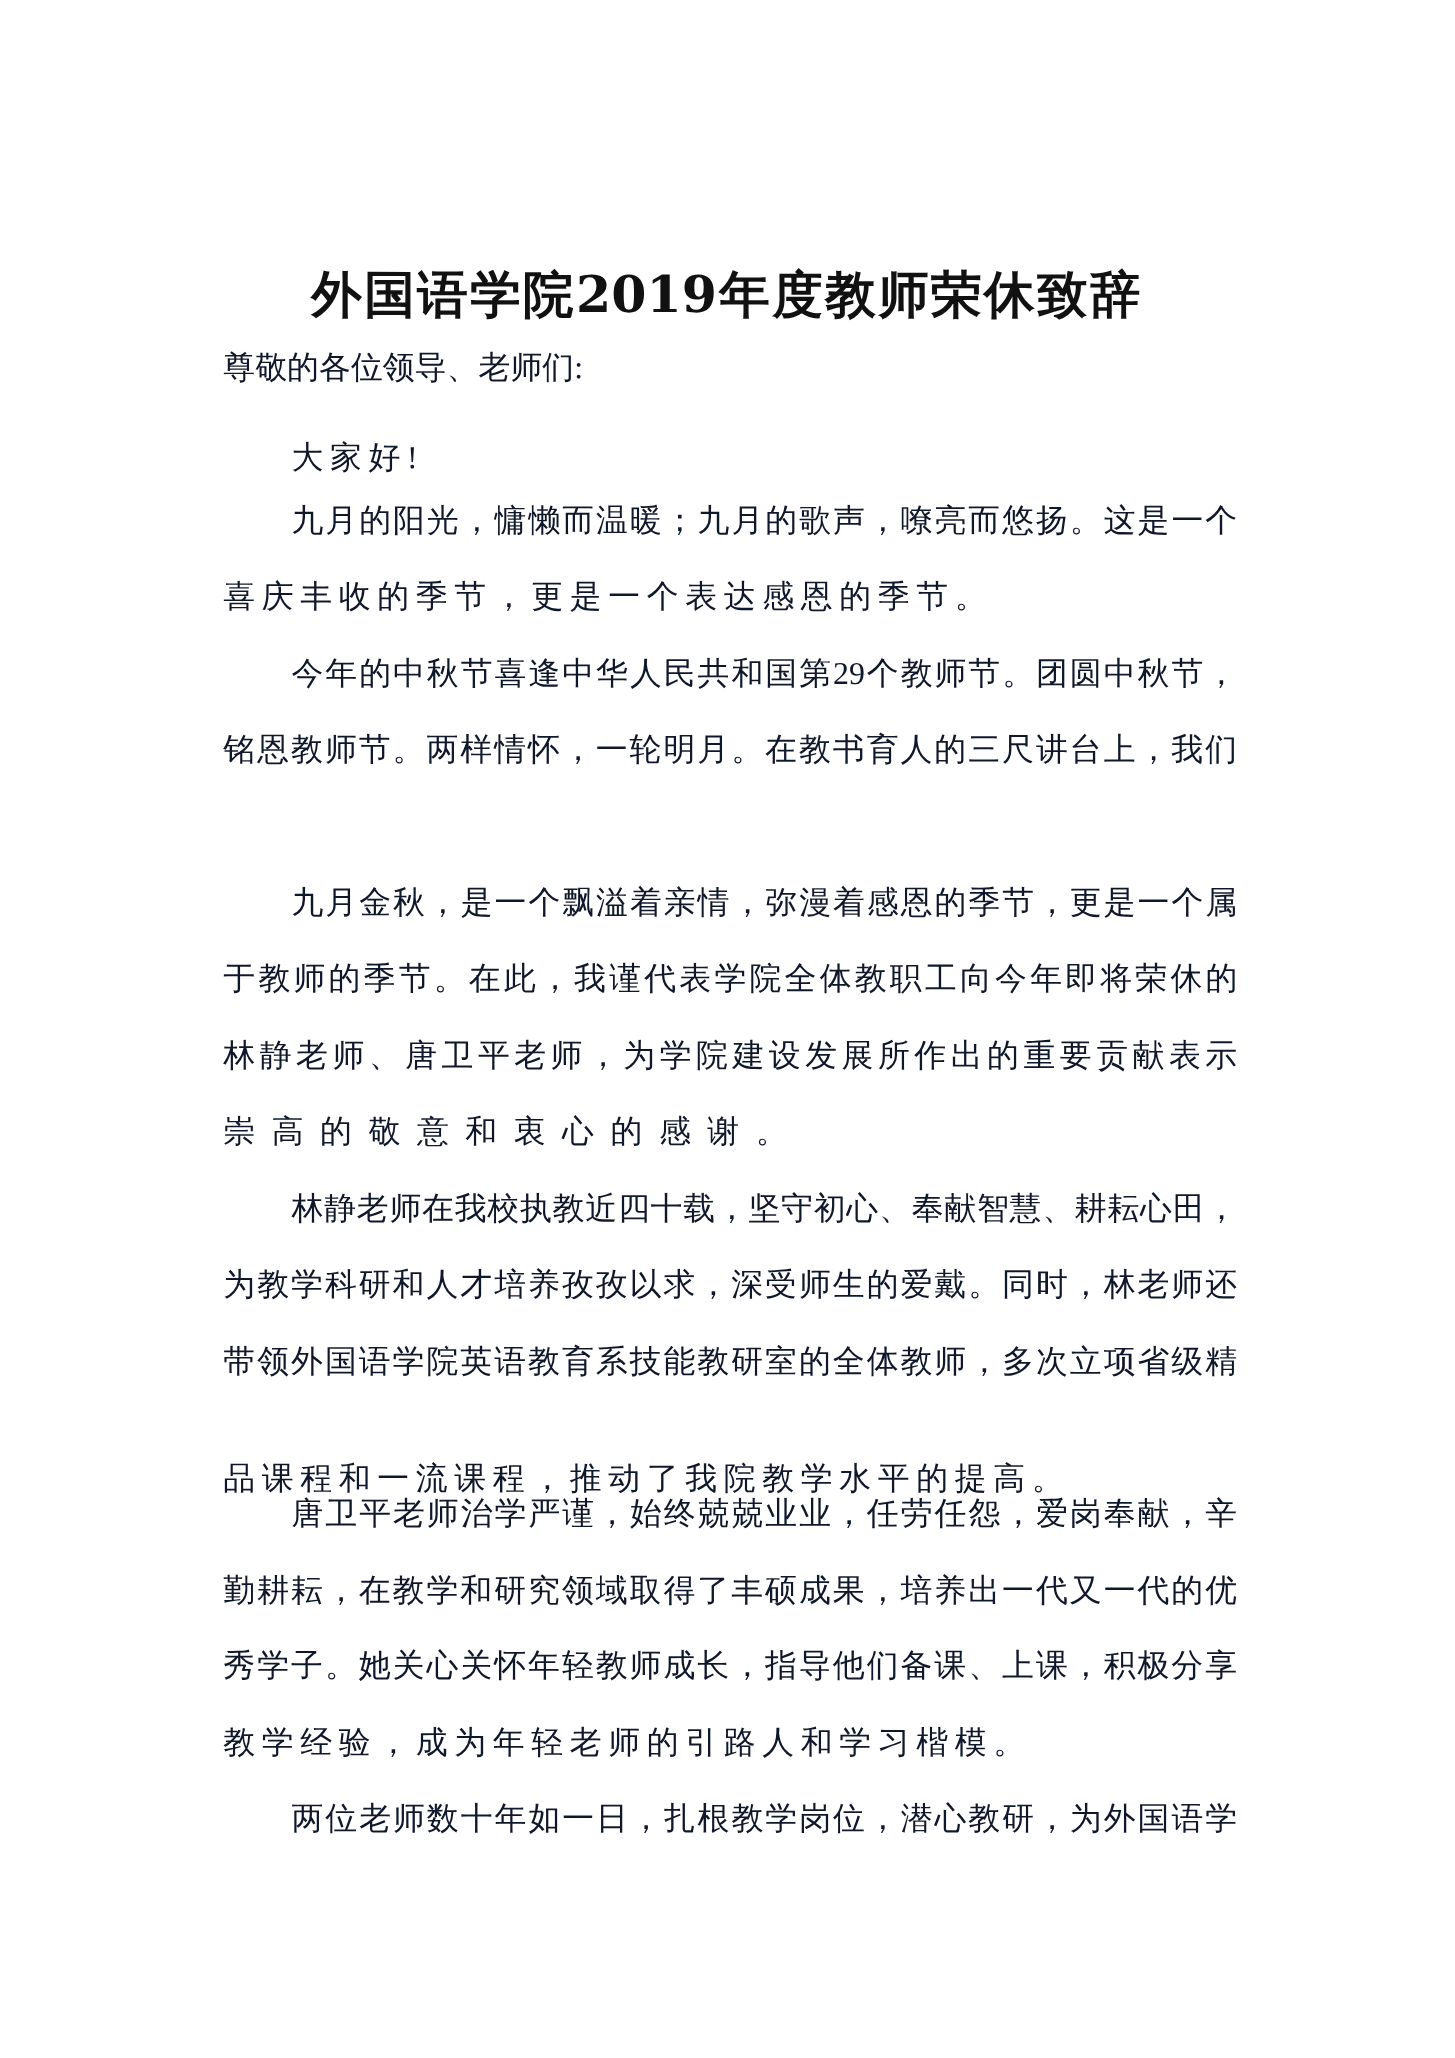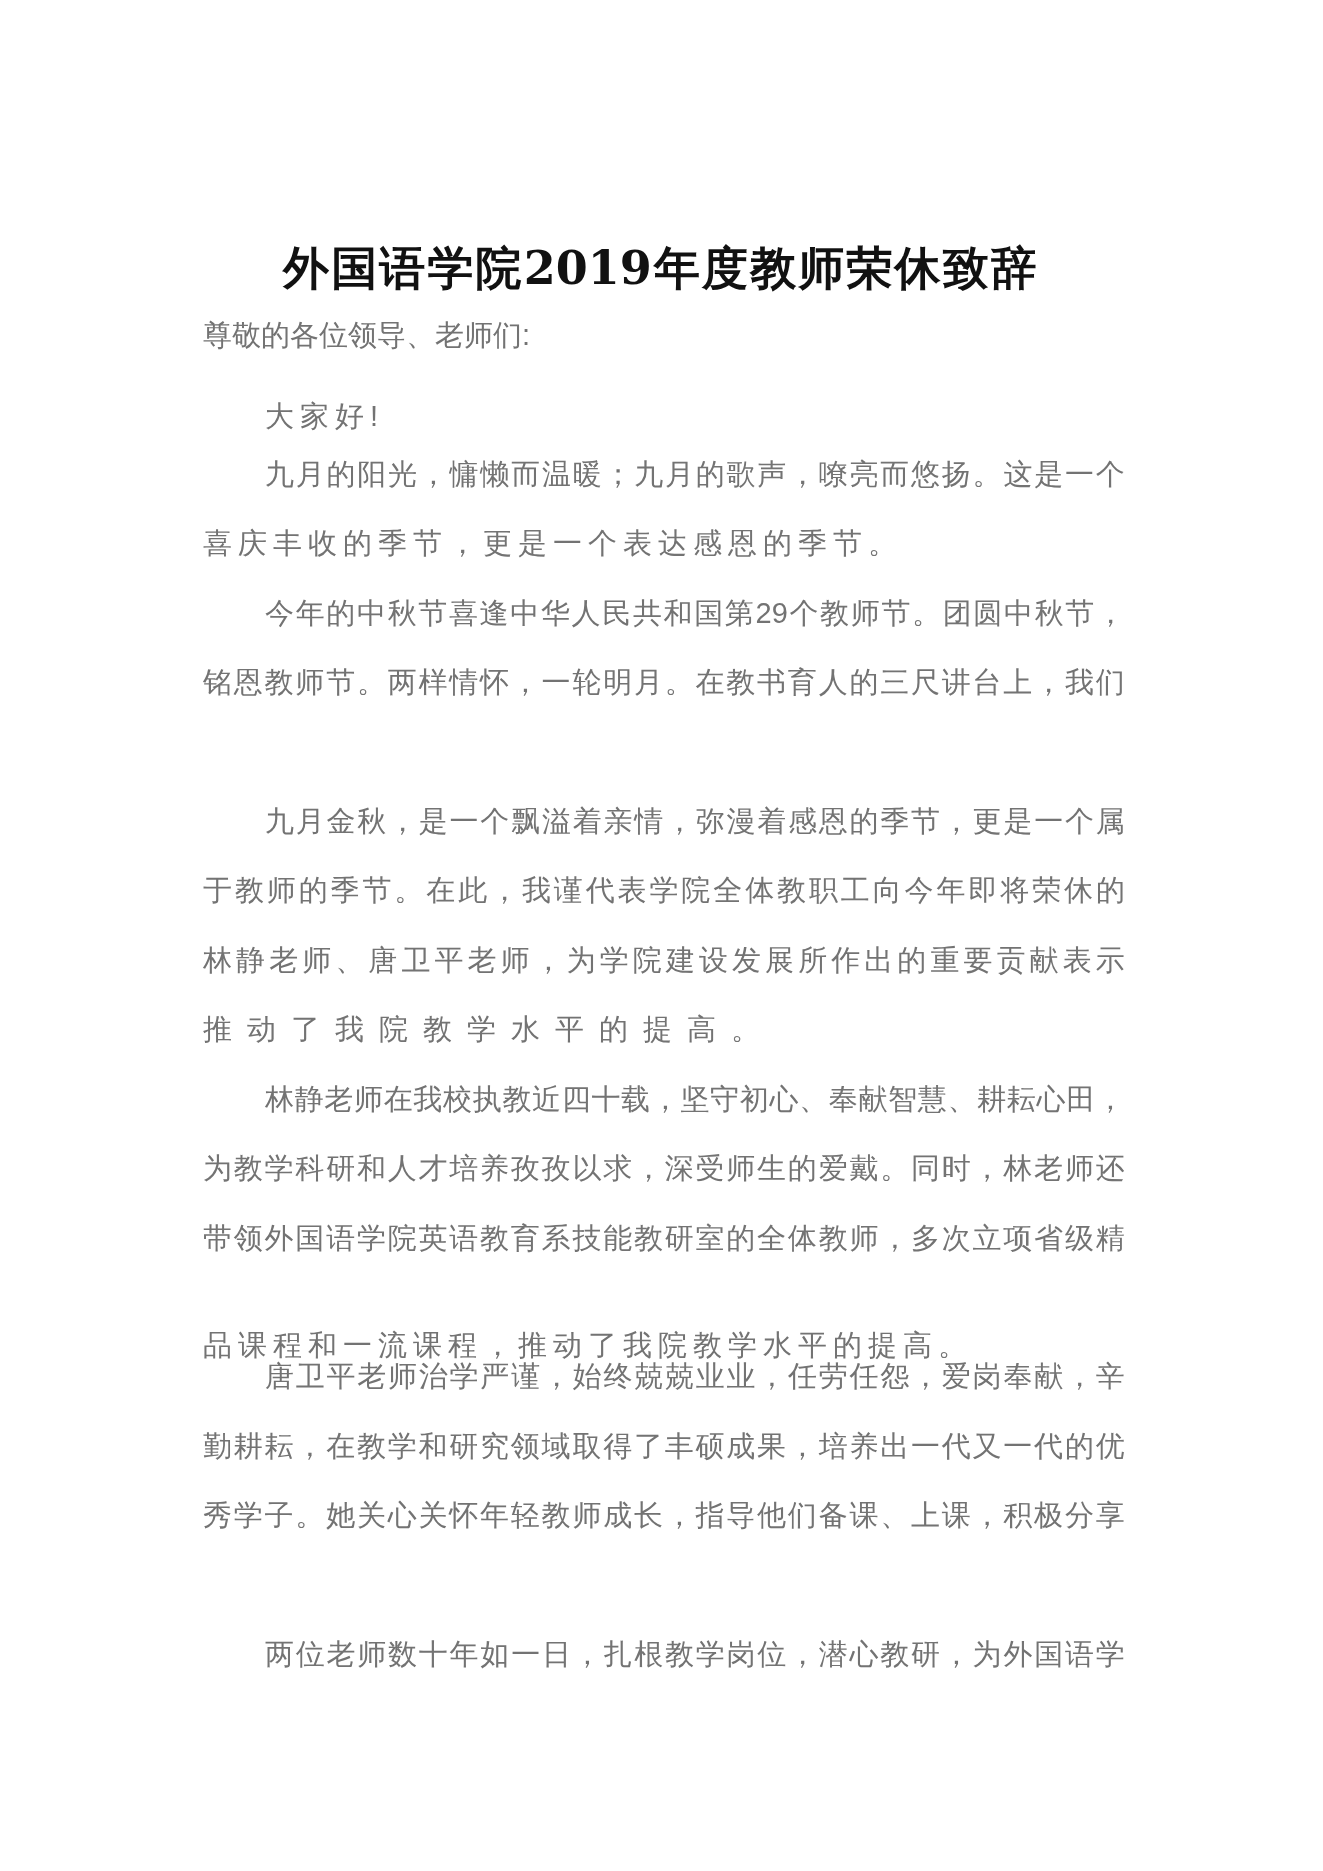--- a/index.html
+++ b/index.html
@@ -6,22 +6,22 @@
   body { width:1323px; height:1871px; position:relative; overflow:hidden; }
   .page { position:absolute; left:0; top:0; width:1323px; height:1871px; background:#ffffff; }
   .title {
     position:absolute; left:283px; top:238px; width:754px; height:60px;
     font-family:"DejaVu Serif", "Liberation Serif", serif;
     font-size:46px; font-weight:bold; color:#111111; line-height:60px;
     text-align:justify; text-align-last:justify; white-space:nowrap;
   }
   .line {
     position:absolute; left:203px; width:922px; height:40px;
-    font-family:Liberation Sans, sans-serif;
-    font-size:29px; color:#737373; line-height:40px;
+    font-family:Liberation Serif, serif;
+    font-size:29px; color:#0f172a; line-height:40px;
     white-space:nowrap;
   }
   .line.full { text-align:justify; text-align-last:justify; }
   .line.indent { left:265px; width:860px; }
   .line.short { letter-spacing:6px; }
 </style>
 </head>
 <body>
 
 <div class="page">
@@ -224,21 +224,21 @@
       <span>作</span>
       <span>出</span>
       <span>的</span>
       <span>重</span>
       <span>要</span>
       <span>贡</span>
       <span>献</span>
       <span>表</span>
       <span>示</span>
     </div>
-  <div class="line" style="top:1009px; letter-spacing:15px">推动了我院教学水平的提高。</div>
+  <div class="line" style="top:1009px; letter-spacing:15px">崇高的敬意和衷心的感谢。</div>
 
   <div class="line indent full" style="top: 1079px; display: flex; justify-content: space-between;">
       <span>林</span>
       <span>静</span>
       <span>老</span>
       <span>师</span>
       <span>在</span>
       <span>我</span>
       <span>校</span>
       <span>执</span>
@@ -417,20 +417,21 @@
       <span>课</span>
       <span>、</span>
       <span>上</span>
       <span>课</span>
       <span>，</span>
       <span>积</span>
       <span>极</span>
       <span>分</span>
       <span>享</span>
     </div>
+  <div class="line short" style="top:1565px">教学经验，成为年轻老师的引路人和学习楷模。</div>
 
   <div class="line indent full" style="top: 1634px; display: flex; justify-content: space-between;">
       <span>两</span>
       <span>位</span>
       <span>老</span>
       <span>师</span>
       <span>数</span>
       <span>十</span>
       <span>年</span>
       <span>如</span>

